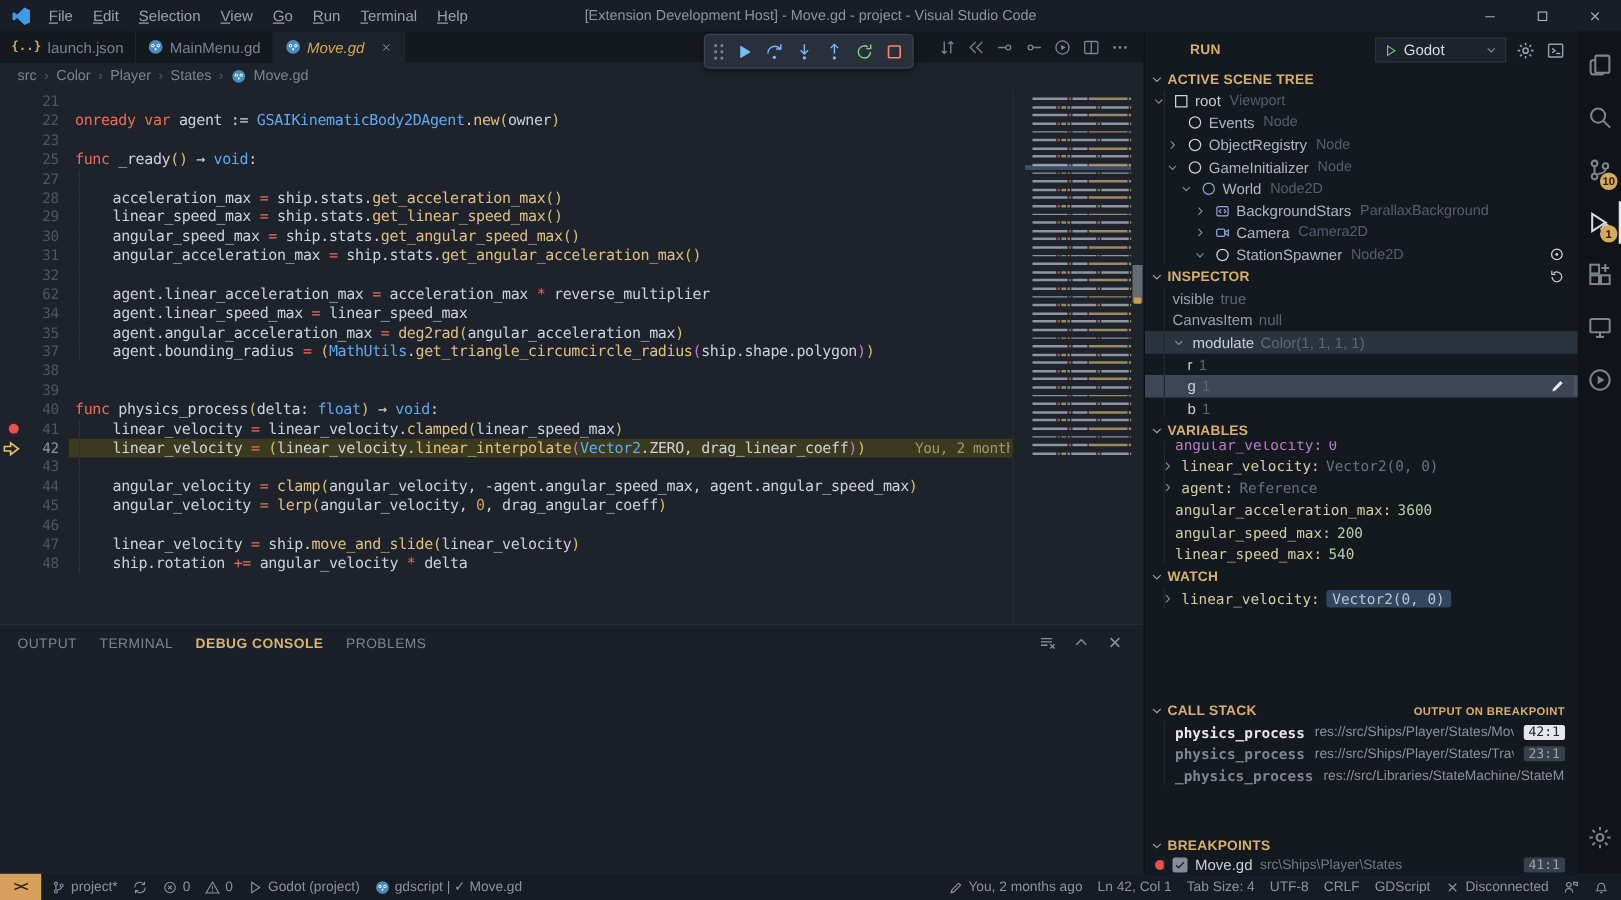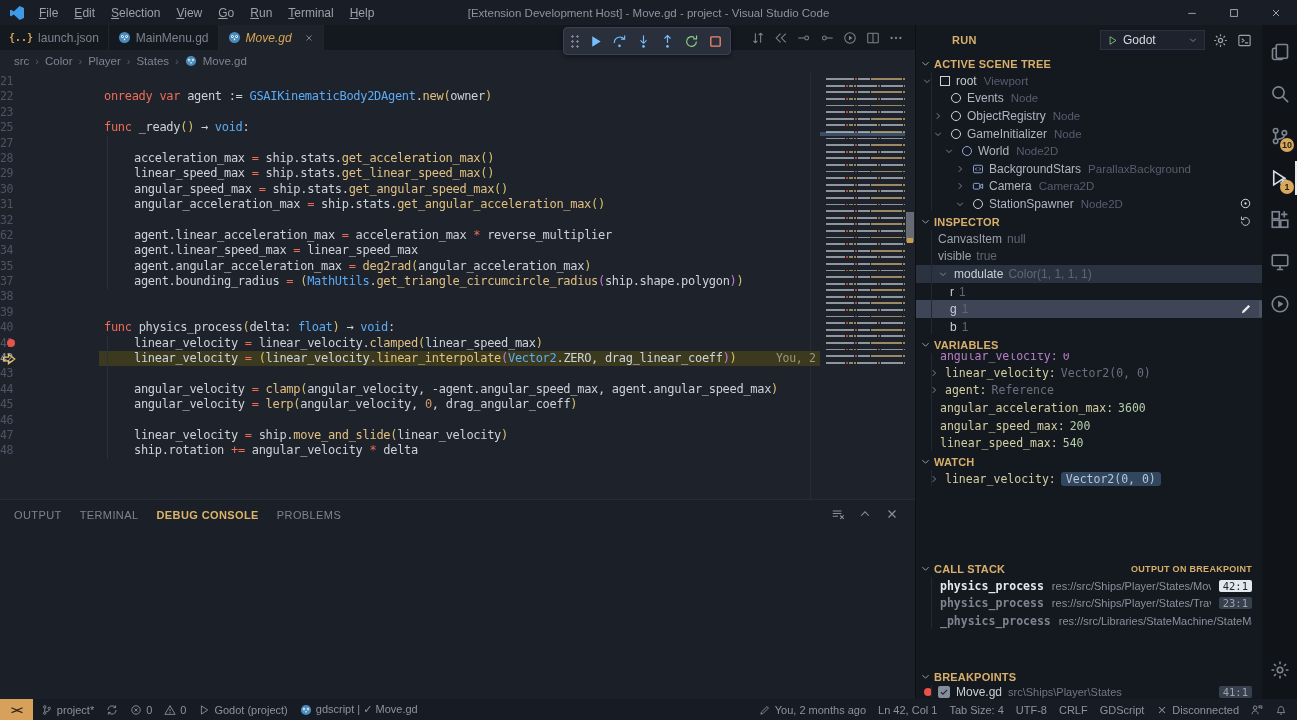--- a/index.html
+++ b/index.html
@@ -35,26 +35,26 @@
   .tab-actions{position:absolute;right:12px;top:0;height:25px;display:flex;align-items:center;gap:9px;color:#7d8490;}
   .tab-actions .icon svg{width:14px;height:14px;}
   
   .breadcrumb{height:22px;display:flex;align-items:center;font-size:11.5px;color:#7d8490;padding-left:14px;gap:6px;background:#1e222b;flex:none;}
   .bc-sep{color:#555c69;font-size:11px;}
   .breadcrumb .icon svg{width:12px;height:12px;}
   
   .editor{flex:1;position:relative;background:#1e222b;overflow:hidden;}
   .code-area{position:absolute;top:2px;left:0;right:95px;bottom:0;font-family:"DejaVu Sans Mono",monospace;font-size:12px;letter-spacing:-0.3px;overflow:hidden;}
   .line{display:flex;height:15.4px;line-height:15.4px;white-space:pre;position:relative;}
-  .gutter{width:55px;flex:none;position:relative;box-sizing:border-box;padding-right:8px;}
+  .gutter{width:55px;flex:none;position:relative;text-align:right;box-sizing:border-box;padding-right:8px;}
   .lnum{color:#4d5565;font-size:11.5px;}
   .line.current .lnum{color:#8d95a3;}
   .bp{position:absolute;left:7px;top:3.8px;width:8px;height:8px;border-radius:50%;background:#e8524a;}
   .cur-arrow{position:absolute;left:2px;top:2px;width:14px;height:12px;display:flex;}
-  .code{flex:1;position:relative;padding-left:5px;box-sizing:border-box;margin-left:44px;}
+  .code{flex:1;position:relative;padding-left:5px;box-sizing:border-box;}
   .line.current .code{flex:none;width:755px;background:#3c3a1e;}
   .iguide{position:absolute;left:8px;top:0;height:100%;width:1px;background:#2a3040;}
   .blame{position:absolute;right:2px;top:0;width:76px;overflow:hidden;color:#98987a;font-size:11.5px;white-space:nowrap;}
   .ruler{position:absolute;left:810px;top:0;bottom:0;width:1px;background:#262c38;}
   .tk-k{color:#ee6d57}.tk-o{color:#ee6d57}.tk-t{color:#5cabf5}.tk-f{color:#e0c080}.tk-s{color:#9ac379}
   .tk-n{color:#d19a66}.tk-v{color:#ccd2da}.tk-p1{color:#d5c06a}.tk-p2{color:#c678dd}
   
   .minimap{position:absolute;right:10px;top:0;width:85px;bottom:0;background:#1e222b;padding-top:3px;overflow:hidden;}
   .mm-row{height:1.8px;margin-bottom:1.5px;display:flex;gap:1px;}
   .mm-seg{height:1.8px;background:currentColor;opacity:.65;flex:none;}
@@ -963,26 +963,26 @@
         <span>INSPECTOR</span>
         <span class="hdr-action icon" id="insp-refresh">
             <svg viewBox="0 0 16 16" fill="none" stroke="currentColor" stroke-width="1.2">
               <path d="M3.2 8a4.8 4.8 0 1 0 1.6-3.6"></path>
               <path d="M3 2v3.6h3.6"></path>
             </svg>
           </span>
       </div>
       <div class="sec-body" id="inspector" style="height:106px">
           <div class="row irow" style="padding-left:22px">
+            <span class="iname">visible</span>
+            <span class="ival">true</span>
+          </div>
+          <div class="row irow" style="padding-left:22px">
             <span class="iname">CanvasItem</span>
             <span class="ival">null</span>
-          </div>
-          <div class="row irow" style="padding-left:22px">
-            <span class="iname">visible</span>
-            <span class="ival">true</span>
           </div>
           <div class="row irow selected" style="padding-left:22px">
             <span class="chev">
               <svg viewBox="0 0 16 16" fill="none" stroke="currentColor" stroke-width="1.4">
                 <path d="M3.5 6 8 10.5 12.5 6"></path>
               </svg>
             </span>
             <span class="iname bright">modulate</span>
             <span class="ival">Color(1, 1, 1, 1)</span>
           </div>

